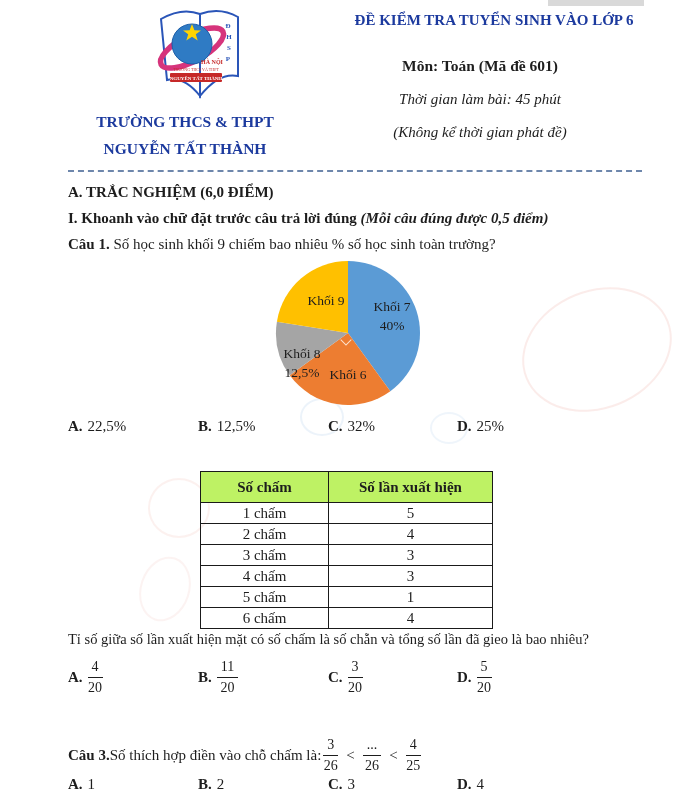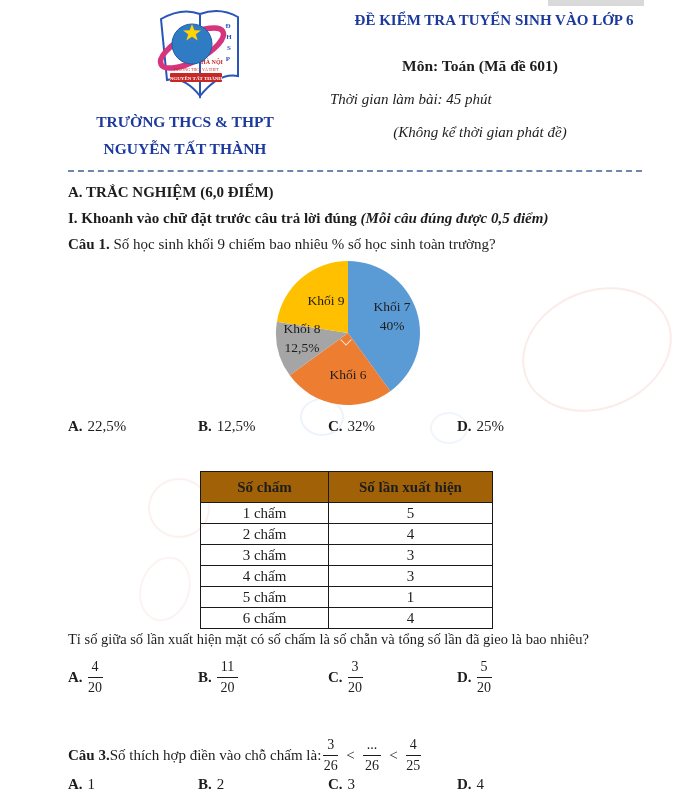--- a/index.html
+++ b/index.html
@@ -10,49 +10,49 @@
   }
   .abs{position:absolute;}
   
   .scan-bar{left:548px;top:0;width:96px;height:6px;background:#d9d9d9;}
   .logo{left:140px;top:6px;width:120px;height:102px;}
   .school{left:55px;top:108px;width:260px;text-align:center;color:#1c3a9e;
           font-weight:bold;font-size:15.5px;line-height:27px;}
   .htitle{left:338px;top:12px;width:312px;text-align:center;color:#1c3a9e;
           font-weight:bold;font-size:15px;}
   .hsubject{left:330px;top:57px;width:300px;text-align:center;font-weight:bold;font-size:15.5px;}
-  .htime{left:330px;top:91px;width:300px;text-align:left;font-style:italic;font-size:15px;}
+  .htime{left:330px;top:91px;width:300px;text-align:center;font-style:italic;font-size:15px;}
   .hnote{left:330px;top:124px;width:300px;text-align:center;font-style:italic;font-size:15px;}
   .dashline{left:68px;top:170px;width:574px;height:0;border-top:2px dashed #6e87ac;}
   
   .sec-head{left:68px;top:184px;font-weight:bold;font-size:15px;}
   .instr{left:68px;top:210px;font-size:15px;}
   .instr b{font-weight:bold;}
   .instr .note{font-weight:bold;font-style:italic;}
   .qline{left:68px;top:236px;font-size:15px;text-align:right;}
   .qlabel{font-weight:bold;}
   
   .pie-wrap{left:275px;top:260px;width:150px;height:150px;}
   .pie-label{position:absolute;font-size:13.5px;text-align:center;line-height:19px;color:#1d1d1d;}
   .pl-k9{left:14px;top:31px;width:74px;}
   .pl-k7{left:86px;top:37px;width:62px;}
-  .pl-k8{left:-2px;top:59px;width:58px;}
+  .pl-k8{left:-2px;top:84px;width:58px;}
   .pl-k6{left:40px;top:105px;width:66px;}
   .pie-vmark{position:absolute;left:67px;top:76px;width:7px;height:7px;
     border-left:1.5px solid rgba(255,235,220,.9);border-bottom:1.5px solid rgba(255,235,220,.9);
     transform:rotate(-45deg);}
   
   .optrow{left:0;width:700px;font-size:15px;}
   .optrow .opt{position:absolute;white-space:nowrap;}
   .opt b{font-weight:bold;margin-right:5px;}
   .c1{left:68px;} .c2{left:198px;} .c3{left:328px;} .c4{left:457px;}
   
   .dtable{left:200px;top:471px;border-collapse:collapse;font-size:15px;}
   .dtable th,.dtable td{border:1.6px solid #1a1a1a;text-align:center;padding:0;}
-  .dtable th{background:#a16207;font-weight:bold;height:30px;}
+  .dtable th{background:#bef264;font-weight:bold;height:30px;}
   .dtable td{height:20px;}
   .colA{width:127px;} .colB{width:163px;}
   
   .frac{display:inline-flex;flex-direction:column;align-items:center;
         vertical-align:middle;line-height:1;font-size:14px;}
   .frac .num{padding:0 4px 3px;border-bottom:1.4px solid #1d1d1d;}
   .frac .den{padding-top:3px;text-align:right;}
   .optfrac-row{top:655px;height:44px;}
   .optfrac-row .opt{display:flex;align-items:center;height:44px;}
   .q2q{left:68px;top:631px;width:615px;font-size:14.5px;}

